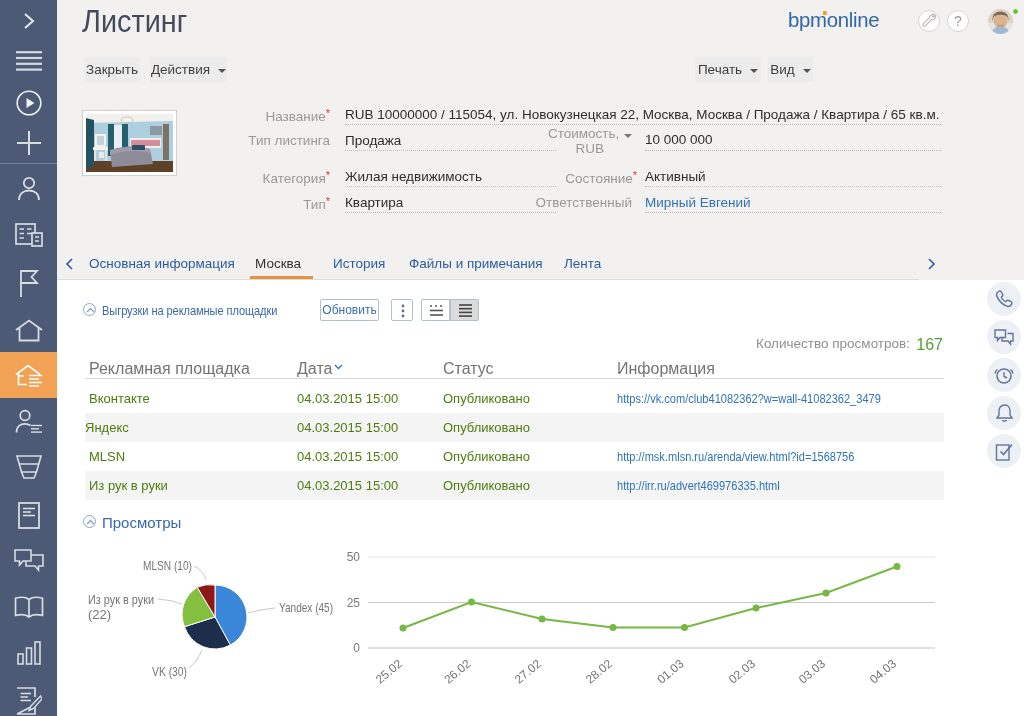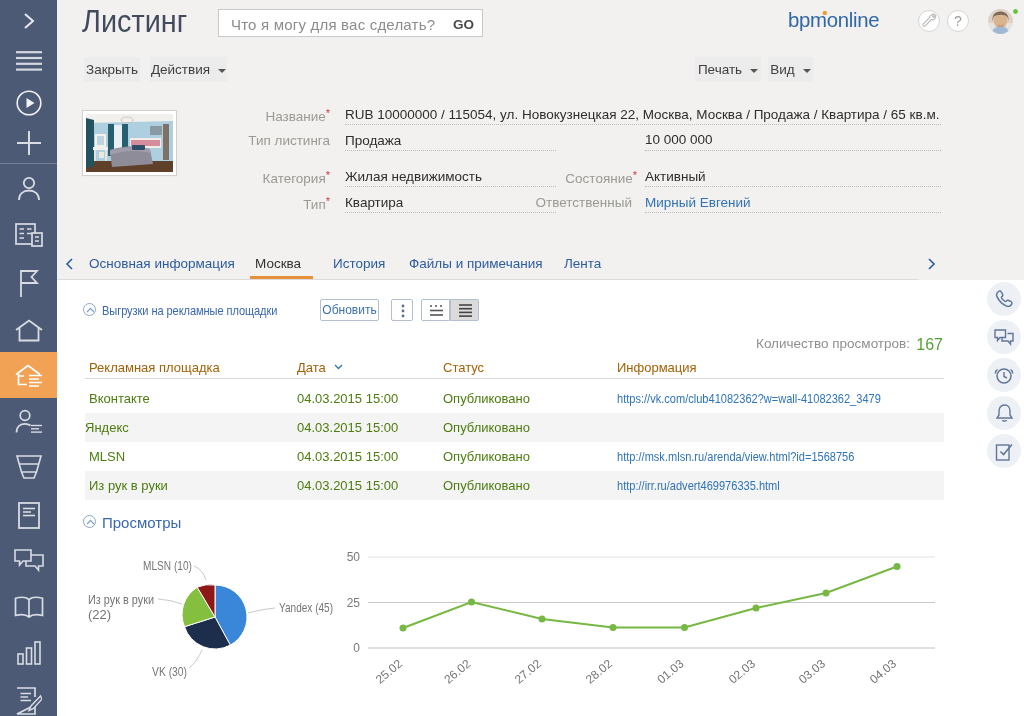--- a/index.html
+++ b/index.html
@@ -41,21 +41,21 @@
 .seccirc svg { position:absolute; left:2px; top:3px; }
 .wbtn { position:absolute; background:#fff; border:1px solid #b3bfce; border-radius:2px; }
 #btn-refresh { left:263px; top:19px; width:59px; height:22px; color:#3b71ae; font-size:12px; text-align:center; line-height:20px; }
 #btn-dots { left:334px; top:19px; width:22px; height:22px; }
 #btn-t1 { left:364px; top:19px; width:29px; height:22px; border-radius:2px 0 0 2px; }
 #btn-t2 { left:393px; top:19px; width:29px; height:22px; background:#dbdbdb; border-radius:0 2px 2px 0; }
 #count-label { position:absolute; right:114px; top:56px; font-size:13.5px; color:#8f8f8f; }
 #count-num { position:absolute; right:81px; top:56px; font-size:16px; color:#549f35; }
 
 #tbl { position:absolute; left:28px; top:74px; width:859px; }
-.th { position:absolute; top:6px; font-size:13px; color:#a16207; }
+.th { position:absolute; top:6px; font-size:16px; color:#737373; }
 #tbl-head { position:relative; height:25px; border-bottom:1px solid #d9d9d9; }
 .trow { position:relative; height:29px; }
 .trow.alt { background:#f4f4f4; }
 .td { position:absolute; top:7px; font-size:13px; color:#4d7c0f; white-space:nowrap; }
 .td.link { color:#2e74b8; transform:scaleX(0.85); transform-origin:left top; }
 
 .rcirc { position:absolute; left:987px; width:34px; height:34px; border-radius:50%; background:#edf0f5; display:flex; align-items:center; justify-content:center; }
 </style>
 </head>
 <body>
@@ -186,24 +186,20 @@
             <line x1="4.5" y1="10" x2="12" y2="10"></line>
             <line x1="4.5" y1="13.5" x2="15" y2="13.5"></line>
           </g>
           <path d="M24.5 9 L15 19 L13 23.5 L17.5 21.5 L26 12 Z" fill="#4d5a75" stroke="#d8dce3" stroke-width="1.4"></path>
         </svg>
     </div>
   </div>
 
   <div id="tophead">
     <div id="title">Листинг</div>
-    <div id="search">
-      <div class="ph">Что я могу для вас сделать?</div>
-      <div class="go">GO</div>
-    </div>
     <div id="logo">bpmonline<span class="dot"></span></div>
     <div class="hcirc" style="left:861px;">
       <svg width="20" height="20" viewBox="0 0 20 20" style="position:absolute;left:0;top:0;">
           <path d="M12.2 4.2 C13 3.2 14.5 2.9 15.6 3.4 L13.6 5.4 L14.6 6.4 L16.6 4.4 C17.1 5.6 16.8 7 15.8 7.9 C14.9 8.8 13.5 9 12.4 8.5 L6.3 14.8 C5.7 15.4 4.8 15.4 4.3 14.8 C3.7 14.3 3.7 13.4 4.3 12.8 L10.5 6.6 C10 5.5 10.3 5.1 12.2 4.2 Z" fill="none" stroke="#b9b9b9" stroke-width="1.1"></path>
         </svg>
     </div>
     <div class="hcirc" style="left:890px;">
       <div style="position:absolute;left:0;top:0;width:20px;height:20px;text-align:center;font-size:14px;color:#9b9b9b;line-height:20px;">?</div>
     </div>
     <div id="h-avatar" style="position:absolute;left:931px;top:9px;width:25px;height:25px;border-radius:50%;overflow:hidden;background:#e8ecef;">
@@ -250,20 +246,21 @@
     </div>
 
     <div class="flabel" style="left:120px; top:107px; width:153px;">Название<span class="req">*</span></div>
     <div class="fval" style="left:288px; top:107px; width:596px;">RUB 10000000 / 115054, ул. Новокузнецкая 22, Москва, Москва / Продажа / Квартира / 65 кв.м. / 2 комнат / 1 са...</div>
     <div class="fline" style="left:288px; top:124px; width:596px;"></div>
 
     <div class="flabel" style="left:120px; top:133px; width:153px;">Тип листинга</div>
     <div class="fval" style="left:288px; top:133px; width:210px;">Продажа</div>
     <div class="fline" style="left:288px; top:150px; width:211px;"></div>
 
+    <div class="flabel" style="left:445px; top:126px; width:130px;">Стоимость, <span class="caret" style="border-top-color:#777;margin-left:1px;"></span><br><span style="margin-right:28px;">RUB</span></div>
     <div class="fval" style="left:588px; top:132px; width:296px;">10 000 000</div>
     <div class="fline" style="left:588px; top:150px; width:296px;"></div>
 
     <div class="flabel" style="left:120px; top:169px; width:153px;">Категория<span class="req">*</span></div>
     <div class="fval" style="left:288px; top:169px; width:210px;">Жилая недвижимость</div>
     <div class="fline" style="left:288px; top:186px; width:211px;"></div>
 
     <div class="flabel" style="left:445px; top:169px; width:135px;">Состояние<span class="req">*</span></div>
     <div class="fval" style="left:588px; top:169px; width:296px;">Активный</div>
     <div class="fline" style="left:588px; top:186px; width:296px;"></div>

